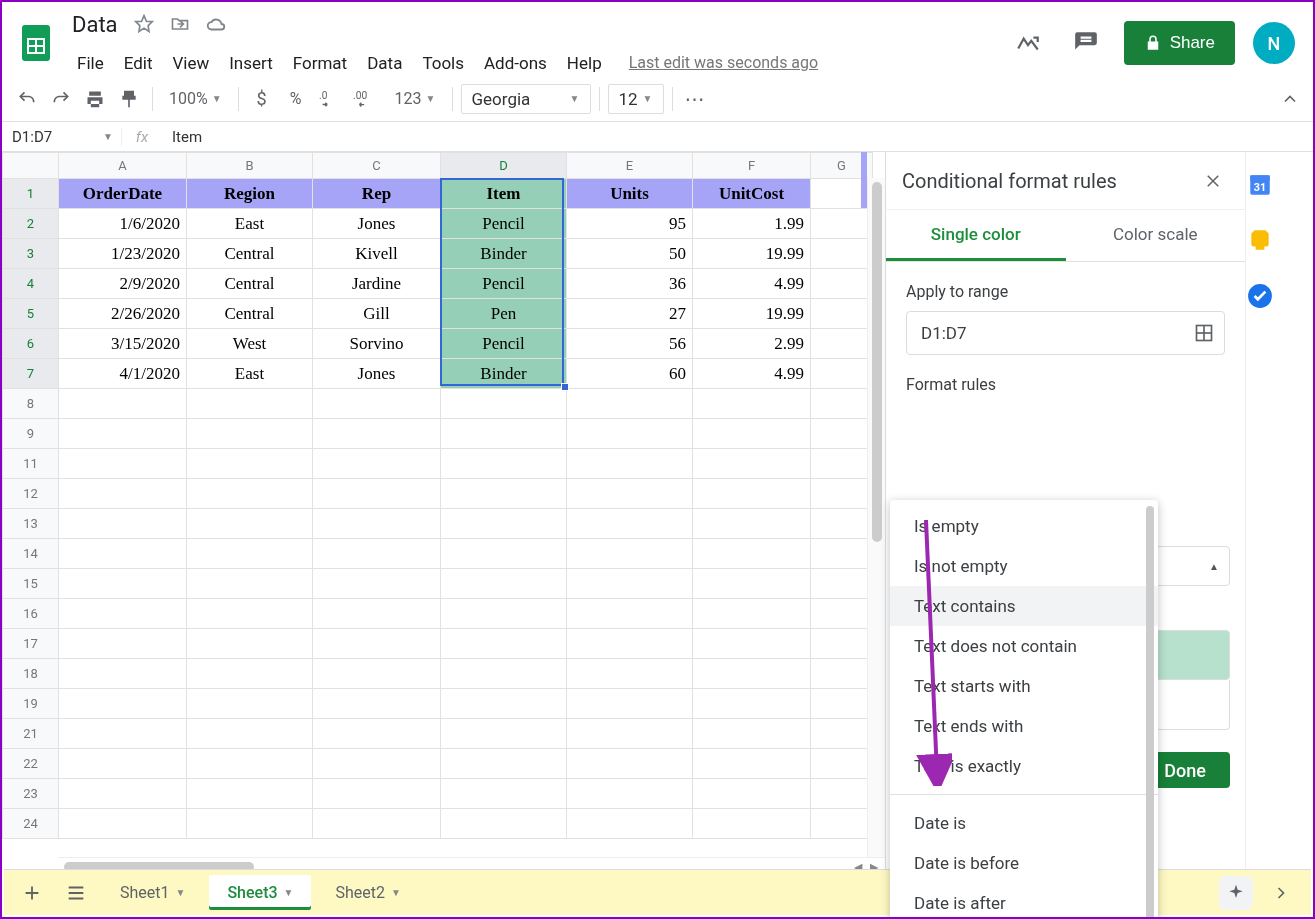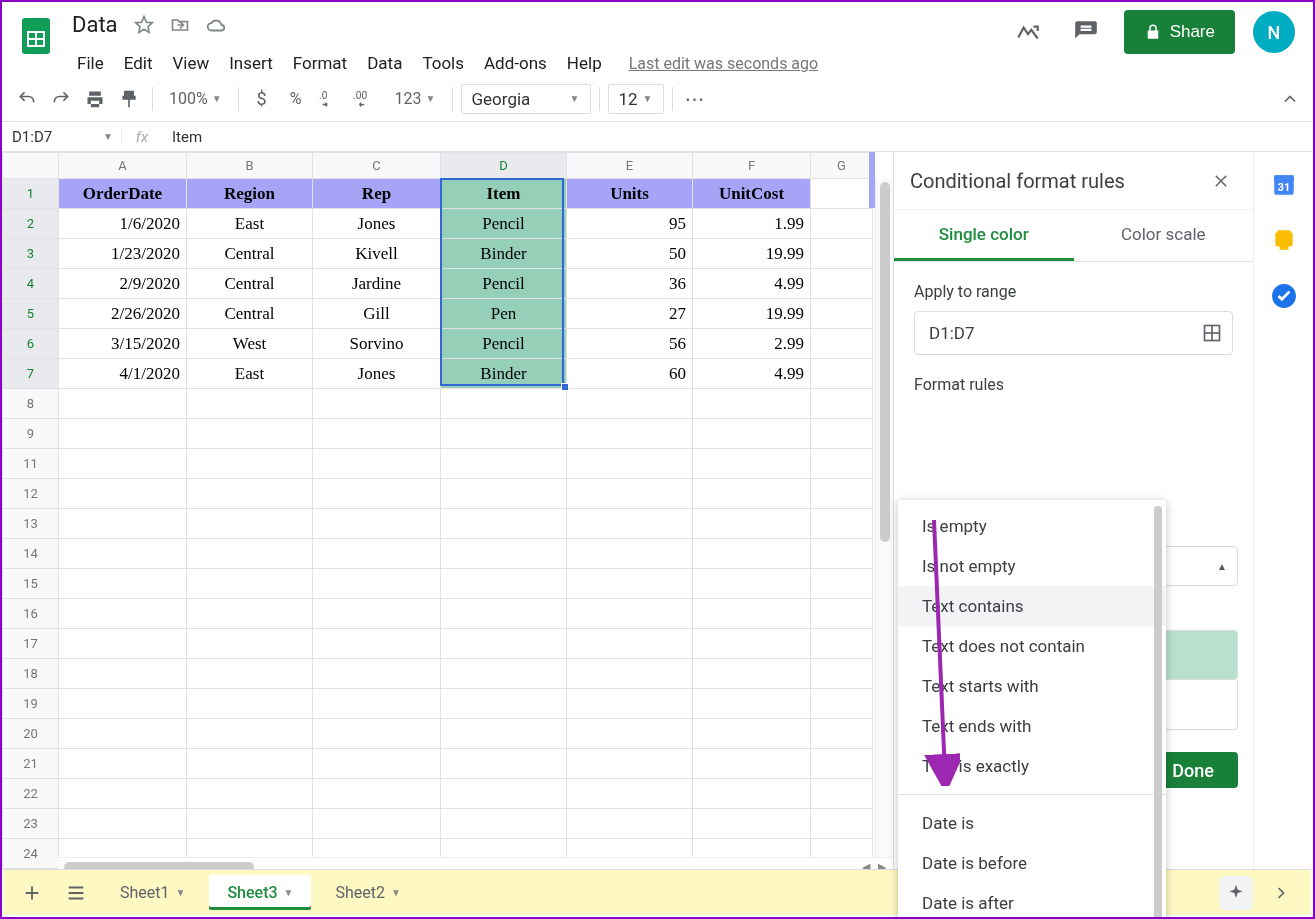--- a/index.html
+++ b/index.html
@@ -22,21 +22,21 @@
     overflow: hidden;
     width: 1315px;
     height: 919px;
     position: relative;
     border: 2px solid #8a00c4;
   }
 
   
   .header {
     display: flex;
-    align-items: flex-start;
+    align-items: center;
     padding: 8px 8px 0 8px;
     height: 74px;
   }
   .sheets-logo {
     width: 52px; height: 52px;
     display:flex; align-items:center; justify-content:center;
     margin-right: 6px;
   }
   .doc-meta { flex-grow:1; display:flex; flex-direction:column; }
   .title-row { display:flex; align-items:center; gap:8px; }
@@ -167,21 +167,21 @@
   .dd-sep { height:1px; background:#e0e0e0; margin:8px 0;}
   .dd-scroll { position:absolute; right:4px; top:6px; bottom:6px; width:8px; background:#ccc; border-radius:4px;}
   .dd-scroll::after{content:'';}
   
   
   .annot-arrow {
     position:absolute; left:26px; top:364px; z-index:60; pointer-events:none;
   }
 
   
-  .mini-panel { width:60px; border-left:1px solid #eee; display:flex; flex-direction:column; align-items:center; padding-top:18px; gap:28px;}
+  .mini-panel { width:68px; border-left:1px solid #eee; display:flex; flex-direction:column; align-items:flex-start; padding-top:18px; gap:28px;}
   .mini-ico { width:28px; height:28px; border-radius:6px; display:flex;align-items:center;justify-content:center;}
 
   
   .bottom {
     height:46px; border-top:1px solid #dadce0; display:flex; align-items:center;
     padding: 0 10px; gap:8px; background:#fef9c3;
     position:absolute; bottom:2px; left:2px; right:2px;
   }
   .bot-ico { width:36px;height:36px; display:flex;align-items:center;justify-content:center;color:#5f6368;}
   .sheet-tab { padding:8px 18px; font-size:16px; color:#5f6368; display:flex;align-items:center;gap:6px; border-radius:2px;}
@@ -523,30 +523,20 @@
             <th class="rowh ">19</th>
             <td class="cell"></td>
             <td class="cell"></td>
             <td class="cell"></td>
             <td class="cell"></td>
             <td class="cell"></td>
             <td class="cell"></td>
             <td class="cell"></td>
           </tr>
           <tr>
-            <th class="rowh ">20</th>
-            <td class="cell"></td>
-            <td class="cell"></td>
-            <td class="cell"></td>
-            <td class="cell"></td>
-            <td class="cell"></td>
-            <td class="cell"></td>
-            <td class="cell"></td>
-          </tr>
-          <tr>
             <th class="rowh ">21</th>
             <td class="cell"></td>
             <td class="cell"></td>
             <td class="cell"></td>
             <td class="cell"></td>
             <td class="cell"></td>
             <td class="cell"></td>
             <td class="cell"></td>
           </tr>
           <tr>

